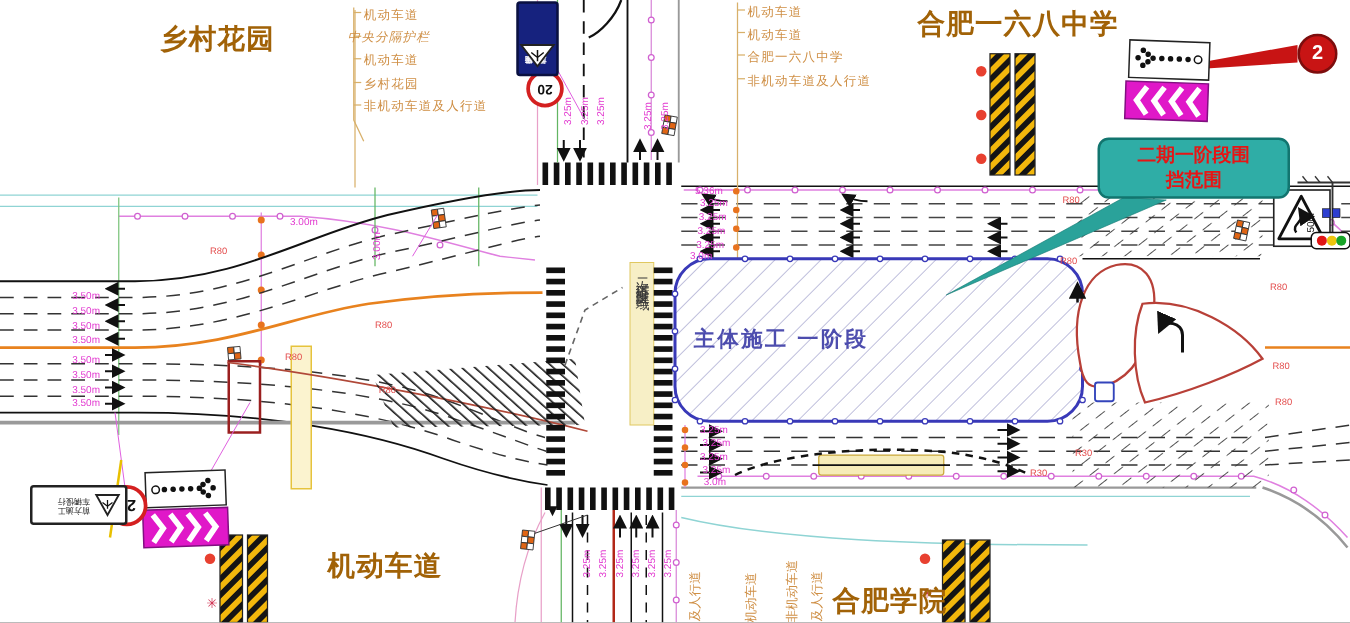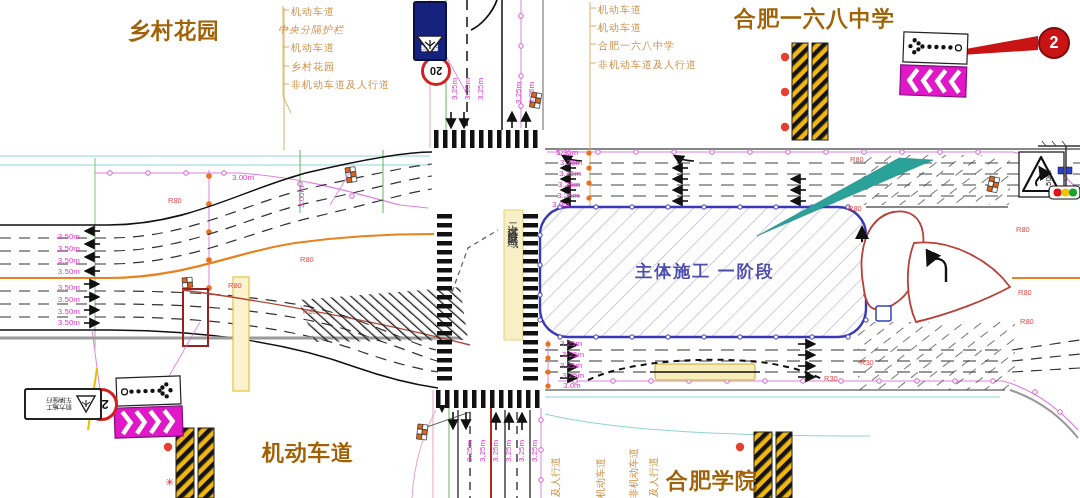--- a/index.html
+++ b/index.html
@@ -7,21 +7,21 @@
           font-family:"Liberation Sans",sans-serif;}
   #lines{position:absolute;left:0;top:0;z-index:1;}
   .txt{position:absolute;z-index:3;white-space:nowrap;}
   .title{color:#a16207;font-weight:bold;font-size:22px;letter-spacing:1px;}
   .leg{color:#cf8f45;font-size:10px;letter-spacing:1px;}
   .leg-rot{color:#cf8f45;font-size:10px;transform:rotate(-90deg);transform-origin:0 0;}
   .dim{color:#e23ad0;font-size:8px;}
   .rot{transform:rotate(-90deg);transform-origin:0 0;}
   .rl{color:#e34b4b;font-size:7.5px;text-align:right;}
   .zone-label{color:#4d4dae;font-size:17px;letter-spacing:2px;font-weight:bold;
-              width:300px;text-align:center;}
+              width:300px;}
   .crossing{writing-mode:vertical-rl;font-size:11px;color:#3a3a3a;letter-spacing:2px;}
   .callout{position:absolute;z-index:4;background:#2fada6;border:2px solid #12756f;
            border-radius:9px;color:#e71515;font-weight:bold;font-size:15px;line-height:1.3;
            text-align:center;padding:3px 8px;}
   .m2{position:absolute;z-index:4;width:28px;height:28px;border-radius:50%;background:#c81414;
       border:2px solid #7d0d0d;color:#fff;font-weight:bold;font-size:16px;display:flex;
       align-items:center;justify-content:center;}
   .sign20{position:absolute;z-index:4;border-radius:50%;background:#fff;color:#111;
       font-weight:bold;display:flex;align-items:center;justify-content:center;
       transform:rotate(180deg);}
@@ -533,20 +533,24 @@
   </g>
 </svg>
 
 <div class="txt title" style="left:128px;top:16px;">乡村花园</div>
 <div class="txt title" style="left:734px;top:4px;">合肥一六八中学</div>
 <div class="txt title" style="left:262px;top:438px;">机动车道</div>
 <div class="txt title" style="left:666px;top:466px;">合肥学院</div>
 
 <div class="txt zone-label" style="left:555px;top:260px;">主体施工  一阶段</div>
 
+<div class="callout" style="left:878px;top:110px;width:134px;">
+  <div>二期一阶段围</div>
+  <div>挡范围</div>
+</div>
 <div class="m2" style="left:1038px;top:27px;">2</div>
 
 <div class="txt crossing" style="left:505px;top:214px;height:130px;">二次过街驻足区域</div>
 
 <div class="txt leg" style="left:291px;top:5px;">机动车道</div>
 <div class="txt leg" style="left:278px;top:23px;font-style:italic;">中央分隔护栏</div>
 <div class="txt leg" style="left:291px;top:41px;">机动车道</div>
 <div class="txt leg" style="left:291px;top:60px;">乡村花园</div>
 <div class="txt leg" style="left:291px;top:78px;">非机动车道及人行道</div>
 

